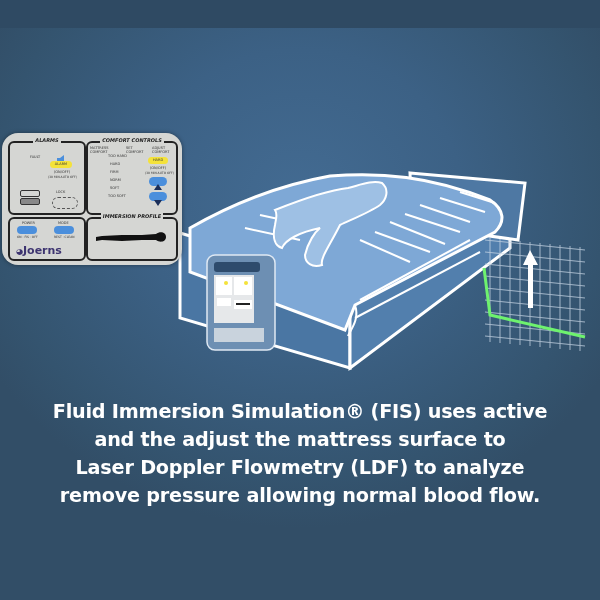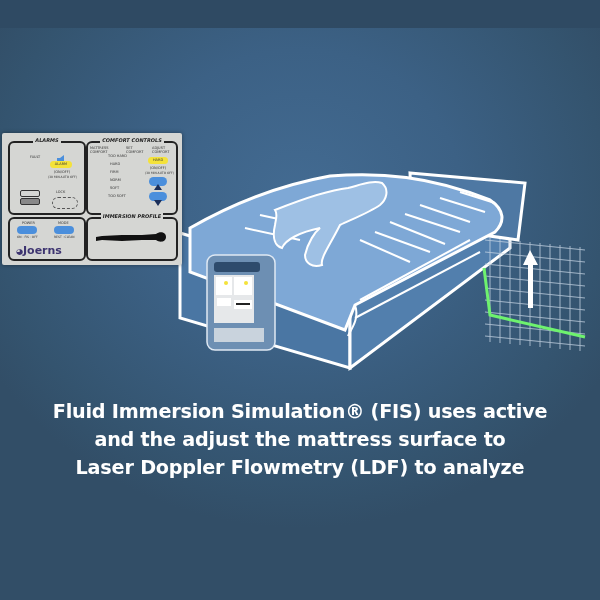--- a/index.html
+++ b/index.html
@@ -2,21 +2,21 @@
 <html><head>
 <meta charset="utf-8">
 <style>
   html,body{margin:0;padding:0;}
   body{width:600px;height:600px;overflow:hidden;position:relative;
     background:#324e67;font-family:"DejaVu Sans","Liberation Sans",sans-serif;}
   .bg{position:absolute;left:0;top:28px;width:600px;height:522px;
     background:radial-gradient(ellipse 360px 330px at 300px 170px,#436b92 0%,#3c6185 45%,#34546f 85%,#324e67 100%);}
   .topband{position:absolute;left:0;top:0;width:600px;height:30px;background:#2f4a63;}
   
-  .panel{position:absolute;left:2px;top:133px;width:180px;height:132px;background:#d5d6d3;border-radius:2px;
+  .panel{position:absolute;left:2px;top:133px;width:180px;height:132px;background:#d5d6d3;border-radius:16px;
     box-shadow:0 0 4px rgba(0,0,0,.4);}
   .box{position:absolute;border:2px solid #222;border-radius:6px;}
   .box-title{position:absolute;top:-6px;left:0;right:0;text-align:center;font-size:5px;font-style:italic;font-weight:bold;color:#222;}
   .box-title span{background:#d5d6d3;padding:0 2px;}
   .tiny{position:absolute;font-size:3.5px;color:#333;white-space:nowrap;}
   .ybtn{position:absolute;background:#f4e23a;border-radius:6px;font-size:3.5px;color:#333;text-align:center;line-height:7px;}
   .bbtn{position:absolute;background:#4b8fdc;border-radius:5px;}
   .logo{position:absolute;left:10px;top:112px;font-size:11px;color:#3d3470;font-weight:bold;}
   
   svg{position:absolute;left:0;top:0;}
@@ -159,13 +159,14 @@
     <svg width="80" height="20" style="left:4px;top:10px;">
       <path d="M4,8 L10,7 L30,6 L50,6 L64,5 C68,2 74,3 74,8 C74,13 68,14 64,11 L50,11 L30,12 L10,11 L4,12 Z" fill="#111"></path>
     </svg>
   </div>
 </div>
 
 <div class="caption">
   <div>Fluid Immersion Simulation® (FIS) uses active</div>
   <div>and the adjust the mattress surface to</div>
   <div>Laser Doppler Flowmetry (LDF) to analyze</div>
+  <div>remove pressure allowing normal blood flow.</div>
 </div>
 
 </body></html>

